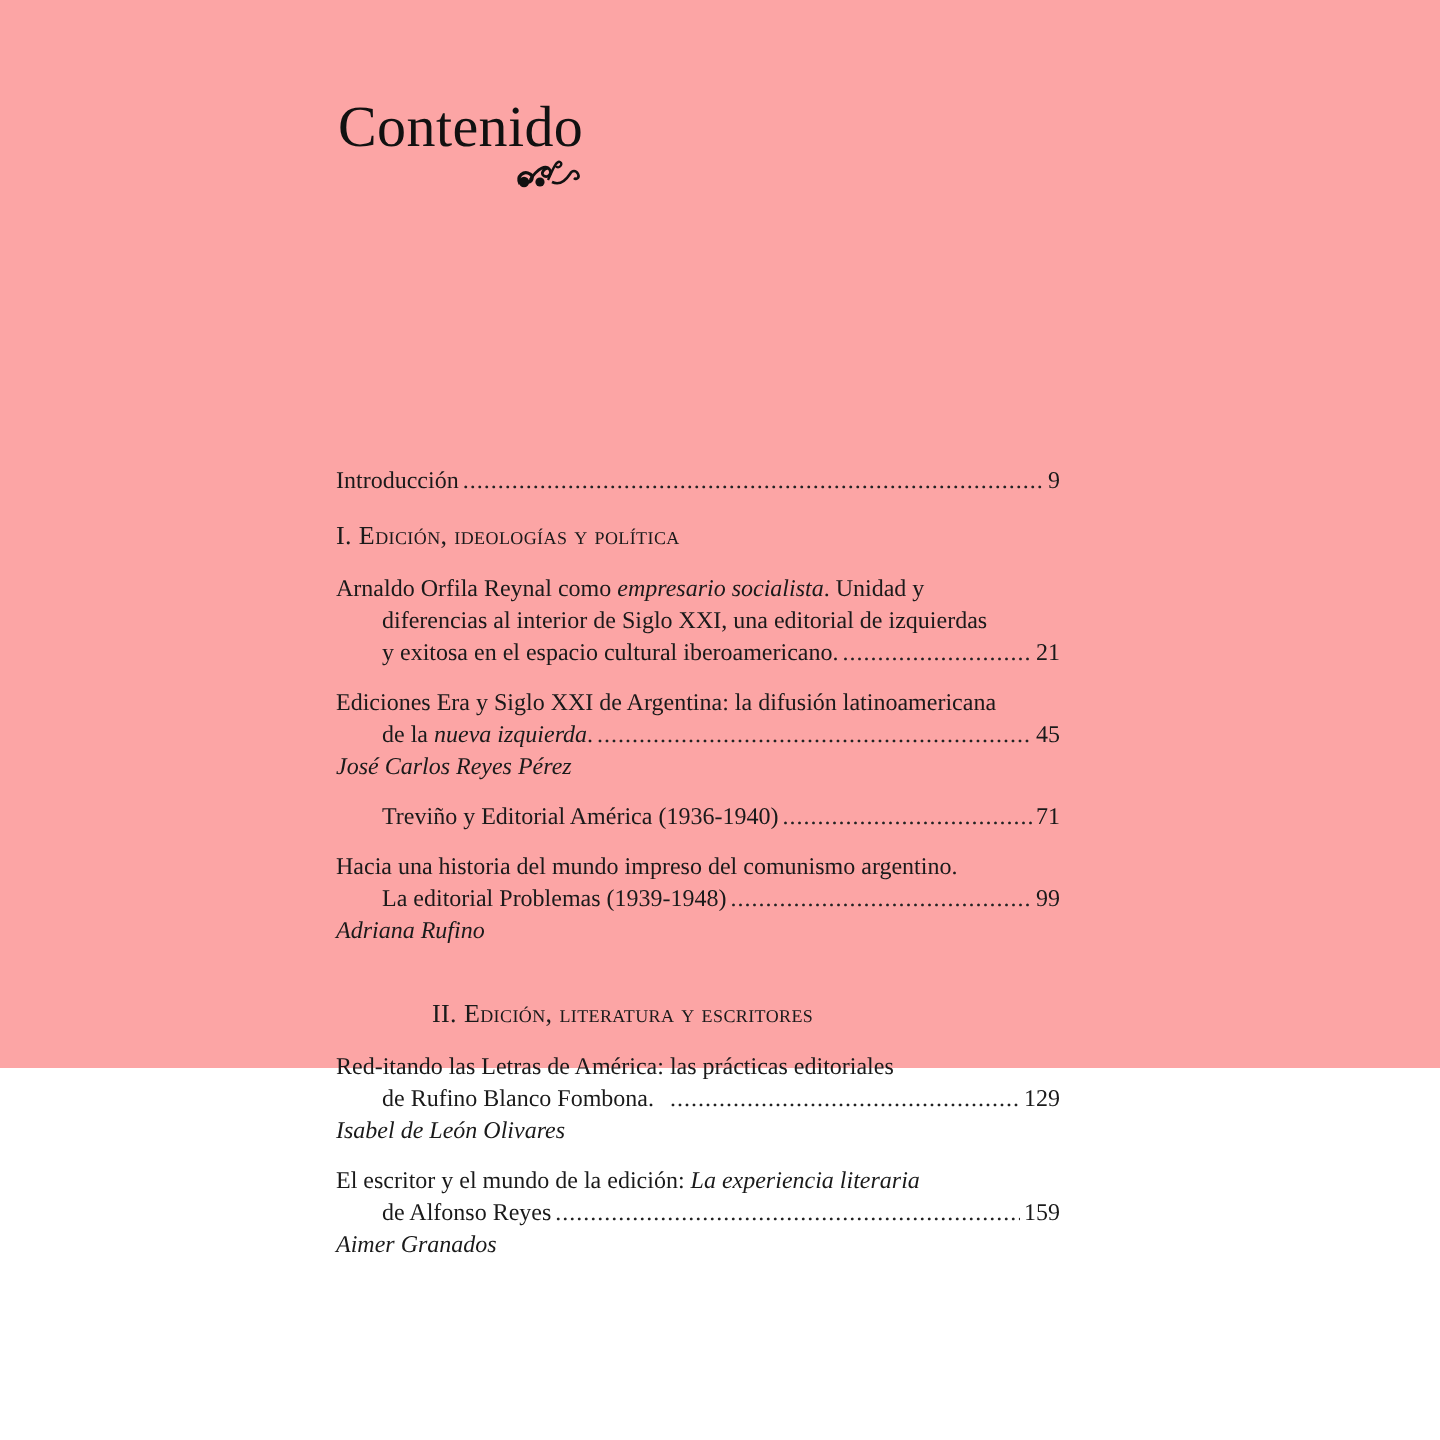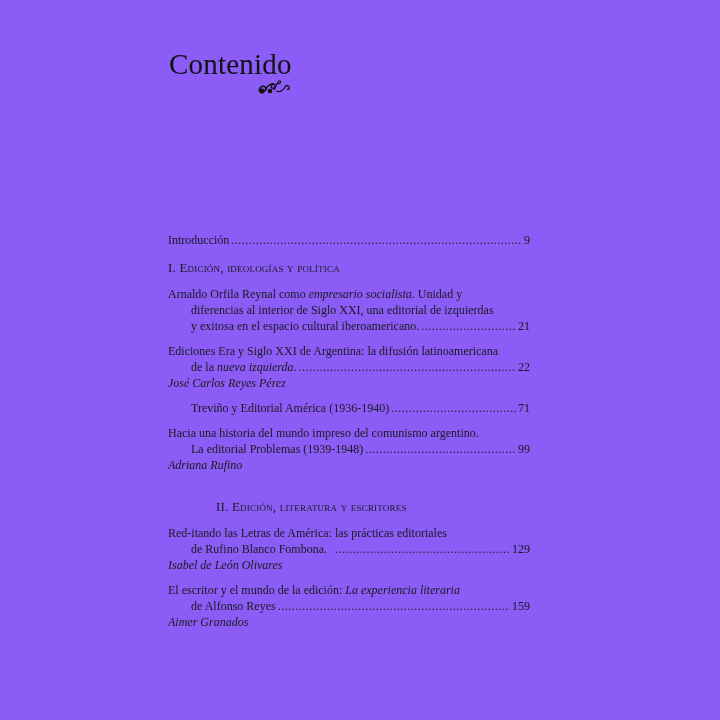--- a/index.html
+++ b/index.html
@@ -11,22 +11,22 @@
       width: 720px;
       height: 720px;
       position: relative;
       overflow: hidden;
       font-family: "Liberation Serif", "DejaVu Serif", serif;
       color: #1a1a1a;
     }
     .page {
       position: absolute;
       left: 0; top: 0;
-      width: 720px; height: 720px;
-      background: #8b5cf6;
+      width: 720px; height: 534px;
+      background: #fca5a5;
       font-family: Liberation Serif, serif;
     }
     .title {
       position: absolute;
       left: 169px;
       top: 48px;
       font-size: 29px;
       letter-spacing: 0.2px;
       color: #111;
       font-weight: normal;
@@ -115,21 +115,21 @@
         <span class="dots"></span>
         <span class="pg">21</span>
       </div>
     </div>
 
     <div class="entry">
       <div class="plain">Ediciones Era y Siglo XXI de Argentina: la difusión latinoamericana</div>
       <div class="line indent">
         <span class="txt"><span>de la </span><em>nueva izquierda</em><span>.</span></span>
         <span class="dots"></span>
-        <span class="pg">22</span>
+        <span class="pg">45</span>
       </div>
       <div class="author">José Carlos Reyes Pérez</div>
     </div>
 
     <div class="entry">
       <div class="line indent">
         <span class="txt">Treviño y Editorial América (1936-1940)</span>
         <span class="dots"></span>
         <span class="pg">71</span>
       </div>

